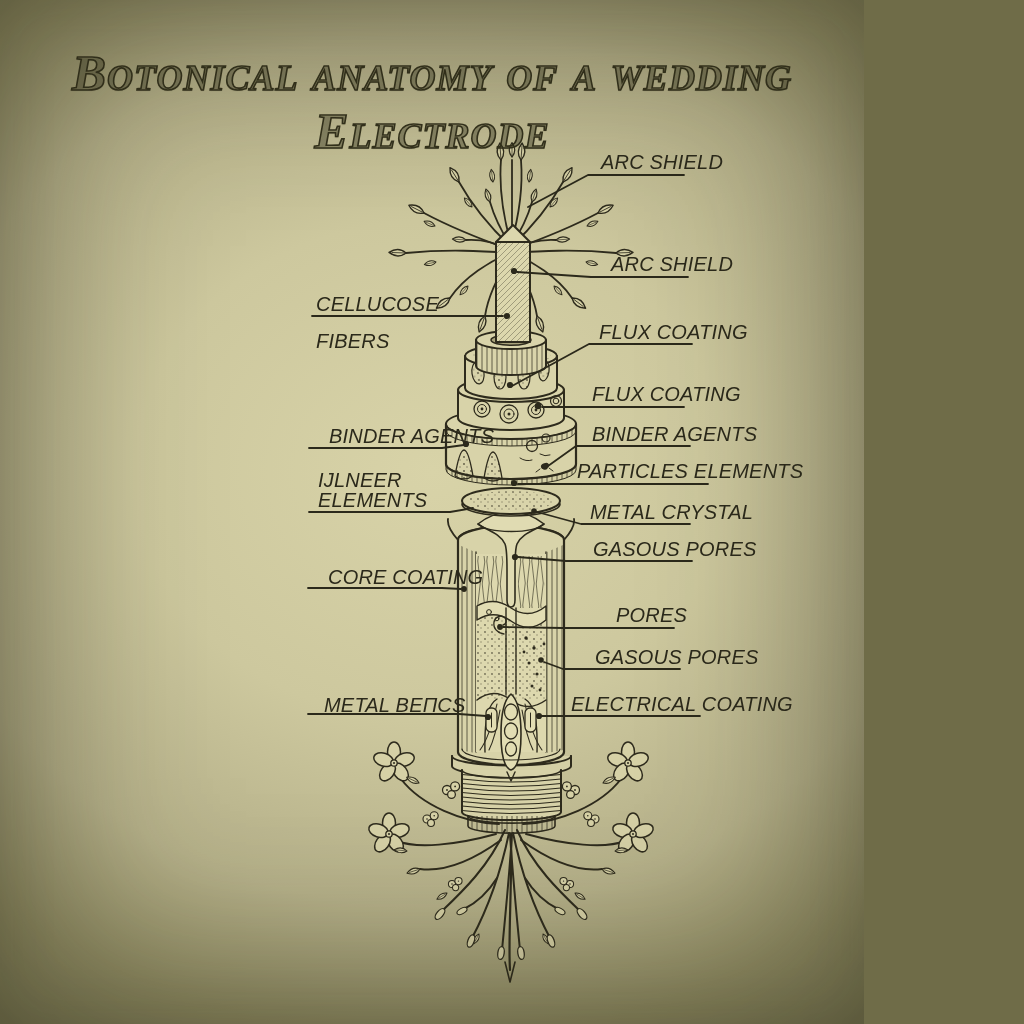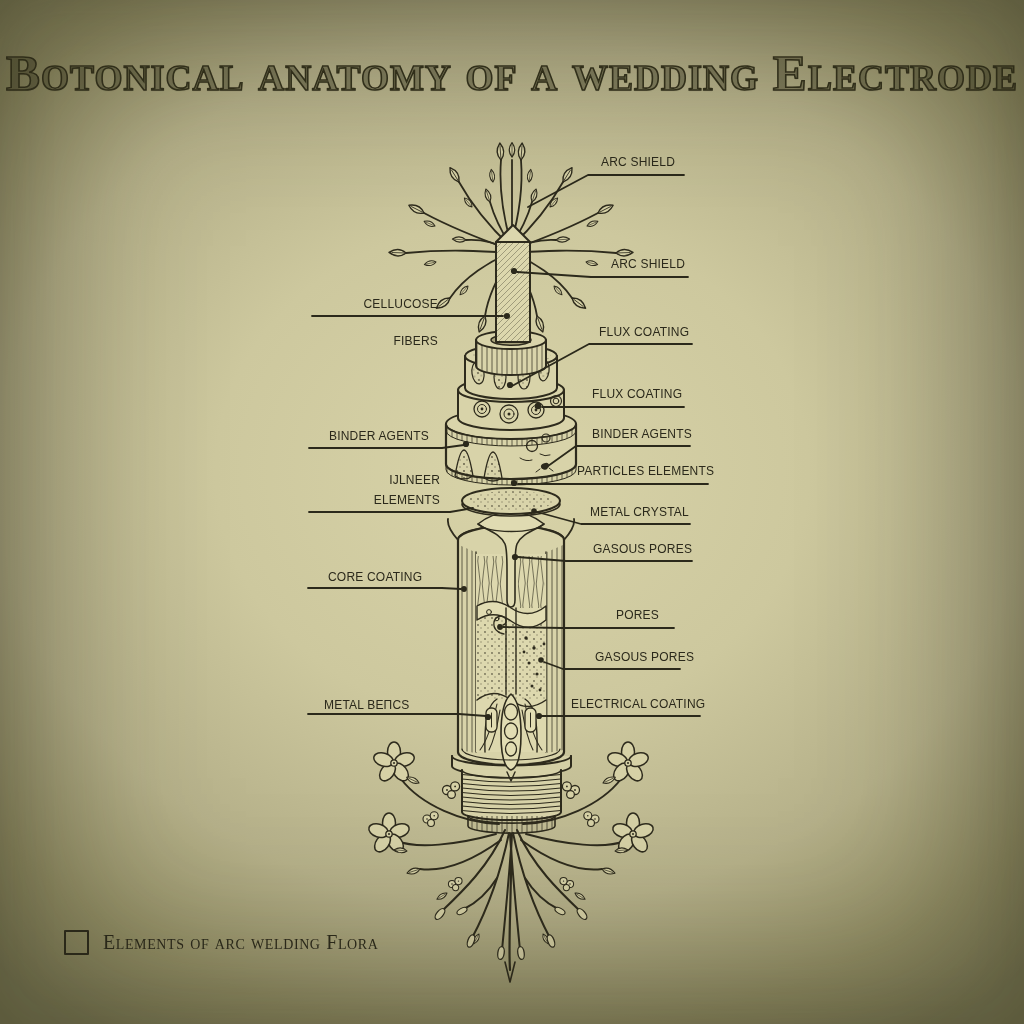--- a/index.html
+++ b/index.html
@@ -1,28 +1,28 @@
 <!DOCTYPE html>
 <html><head>
 <meta charset="utf-8">
 <style>
   html,body{margin:0;padding:0;background:#6f6c48;}
-  .stage{position:relative;width:1024px;height:1024px;overflow:hidden;
+  .stage{position:relative;width:864px;height:1024px;overflow:hidden;
     background:radial-gradient(ellipse 780px 660px at 50% 46%, #d8d3a8 0%, #cdc89e 38%, #b6b18a 66%, #969268 86%, #82805a 100%);
-    font-family:"Liberation Sans",sans-serif;color:#2b291b;}
+    font-family:"Liberation Sans",sans-serif;color:#2b291b;font-style:italic;}
   .stage::after{content:"";position:absolute;inset:0;pointer-events:none;
     box-shadow:inset 0 0 170px 42px rgba(42,41,22,.40), inset 0 0 60px rgba(42,41,22,.14);}
   .art{position:absolute;left:0;top:0;width:1024px;height:1024px;}
   .title{position:absolute;top:44px;left:0;width:100%;margin:0;text-align:center;
     font-family:"Liberation Serif",serif;font-variant:small-caps;font-weight:700;
     font-size:51px;letter-spacing:1px;color:rgba(62,59,36,.20);
     -webkit-text-stroke:1.6px #33311c;text-shadow:0 1px 1px rgba(30,30,15,.25);}
-  .lbl{position:absolute;font-size:12px;line-height:16px;letter-spacing:.2px;
+  .lbl{position:absolute;font-size:20px;line-height:16px;letter-spacing:.2px;
     color:#2b291b;white-space:nowrap;}
-  .lbl.c{text-align:right;}
+  .lbl.c{text-align:left;}
   .legend{position:absolute;left:64px;top:930px;display:flex;align-items:center;gap:14px;}
   .legend-box{width:21px;height:21px;border:2.4px solid #2b291b;border-radius:1px;background:transparent;}
   .legend-text{font-family:"Liberation Serif",serif;font-variant:small-caps;
     font-size:20px;letter-spacing:.6px;color:#2b291b;}
 </style>
 </head>
 <body>
 
 <div class="stage">
 
@@ -295,18 +295,14 @@
 <div class="lbl" style="left:571px;top:696px">ELECTRICAL COATING</div>
 
 <div class="lbl c" style="left:316px;top:296px;width:122px">CELLUCOSE</div>
 <div class="lbl c" style="left:316px;top:333px;width:122px">FIBERS</div>
 <div class="lbl" style="left:329px;top:428px">BINDER AGENTS</div>
 <div class="lbl c" style="left:318px;top:472px;width:122px">IJLNEER</div>
 <div class="lbl c" style="left:318px;top:492px;width:122px">ELEMENTS</div>
 <div class="lbl" style="left:328px;top:569px">CORE COATING</div>
 <div class="lbl" style="left:324px;top:697px">METAL ΒEПCS</div>
 
-<div class="legend">
-  <span class="legend-box"></span>
-  <span class="legend-text">Elements of arc welding Flora</span>
+
 </div>
 
-</div>
-
 </body></html>

